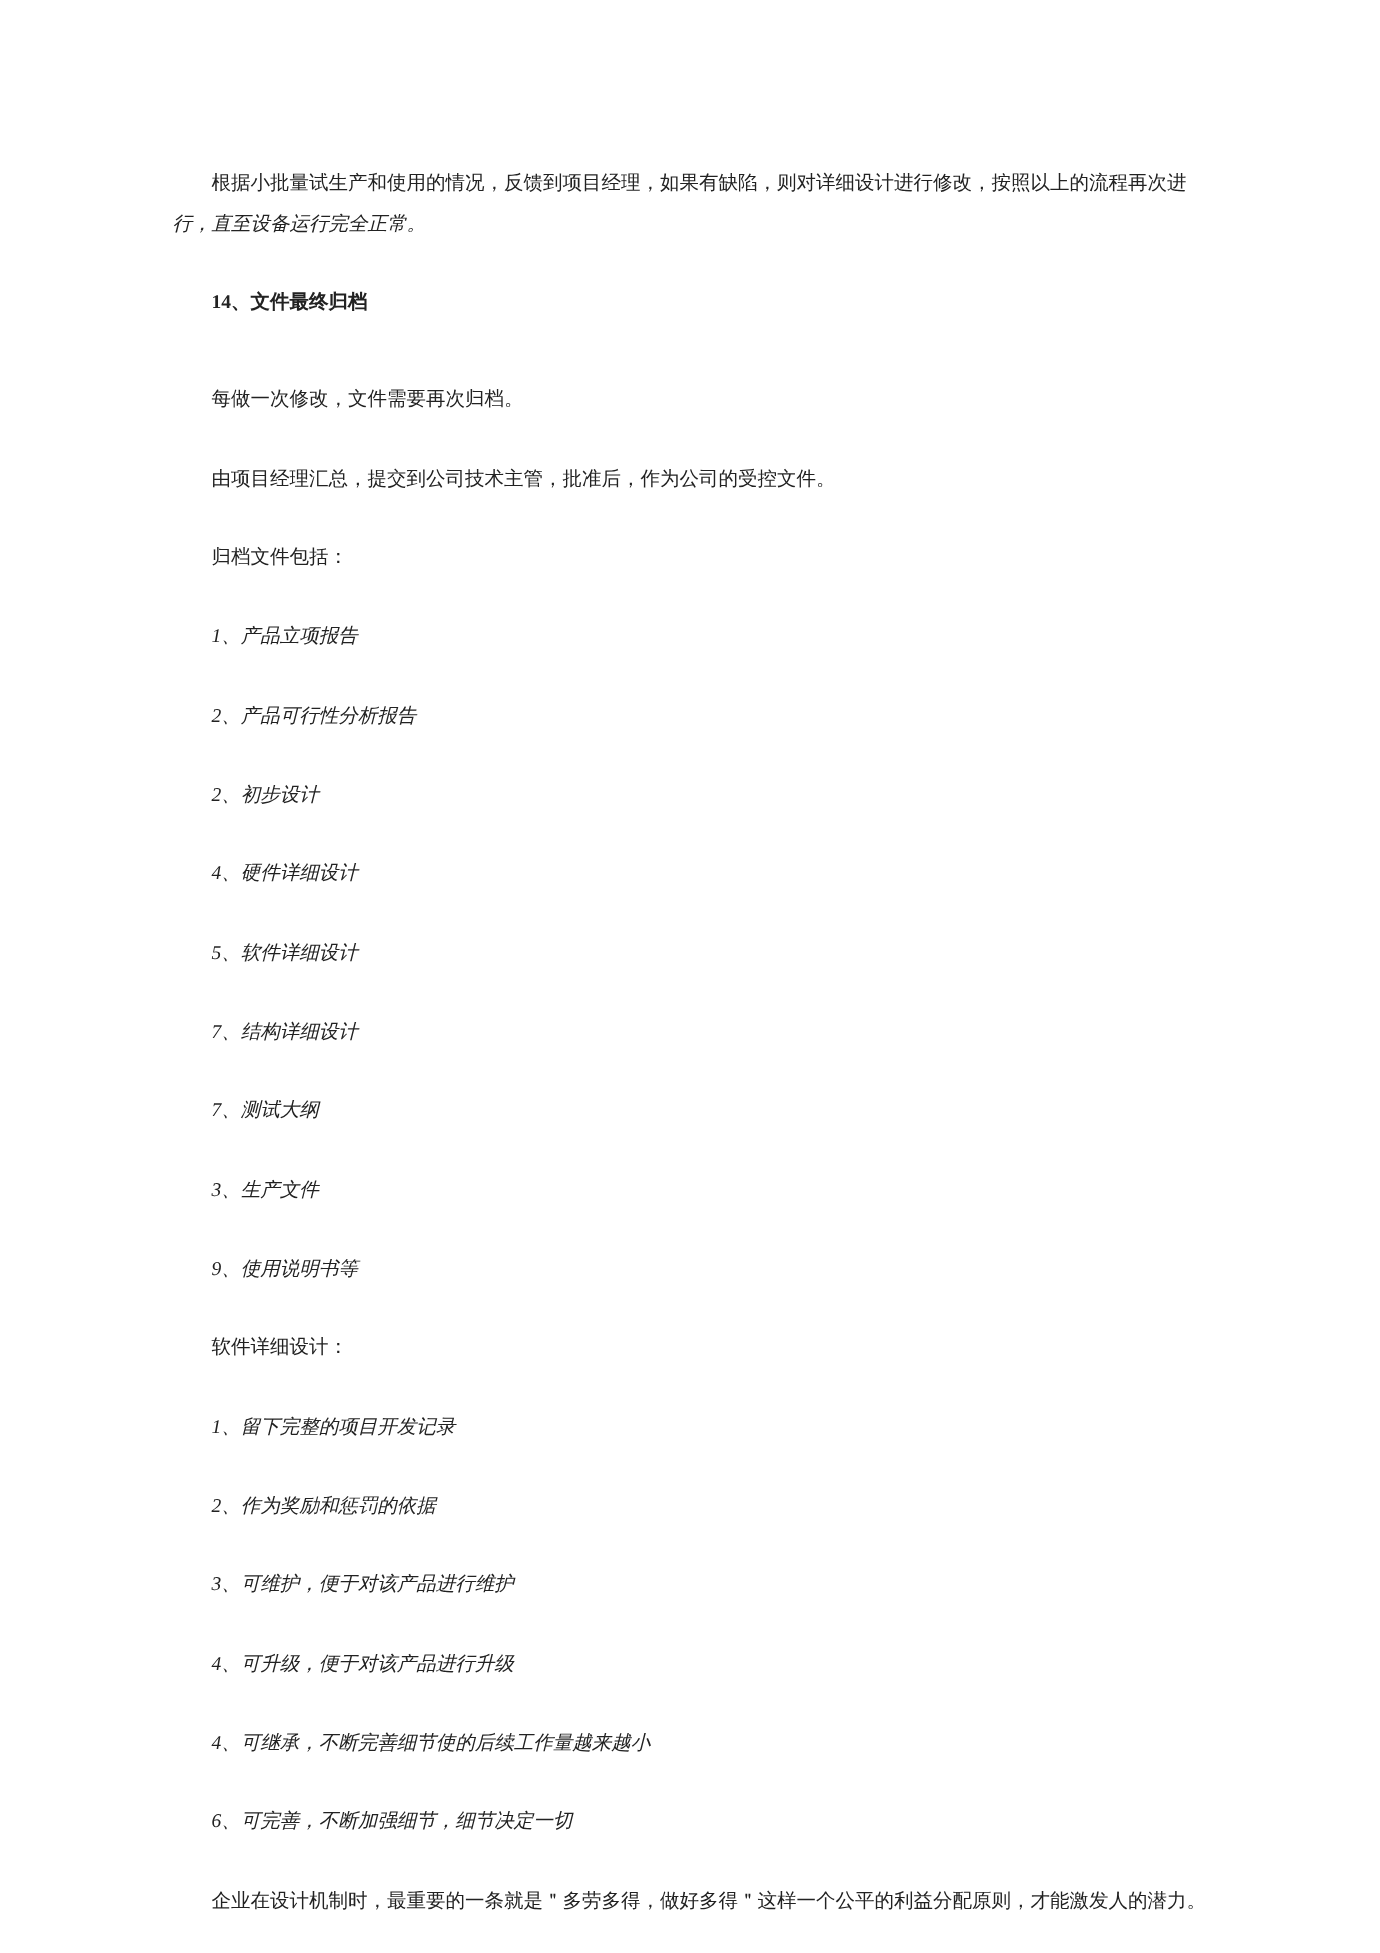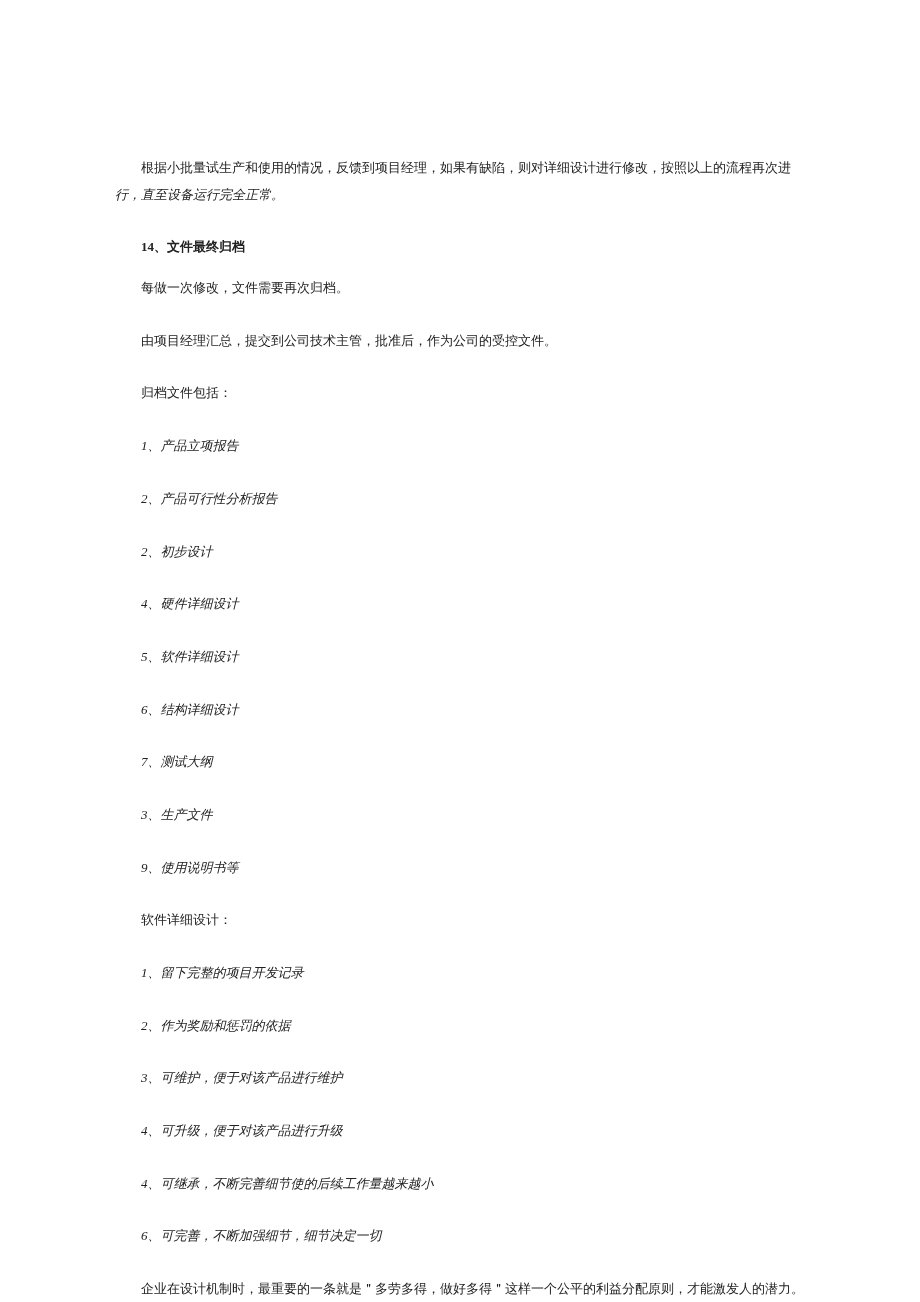--- a/index.html
+++ b/index.html
@@ -17,30 +17,29 @@
       padding: 110px 115px 60px 115px;
       line-height: 1.9;
     }
     .para {
       margin-bottom: 28px;
       text-indent: 2em;
     }
     .para-first {
       text-indent: 2em;
       margin-bottom: 2px;
-      margin-top: 46px;
     }
     .para-cont {
       text-indent: 0;
       margin-bottom: 28px;
       font-style: italic;
     }
     .heading {
       font-weight: bold;
-      margin-bottom: 16px;
+      margin-bottom: 40px;
       text-indent: 2em;
     }
     .list-item {
       margin-bottom: 28px;
       text-indent: 2em;
       font-style: italic;
     }
   </style>
 </head>
 <body>
@@ -52,21 +51,21 @@
 
 <div class="para">每做一次修改，文件需要再次归档。</div>
 <div class="para">由项目经理汇总，提交到公司技术主管，批准后，作为公司的受控文件。</div>
 <div class="para">归档文件包括：</div>
 
 <div class="list-item">1、产品立项报告</div>
 <div class="list-item">2、产品可行性分析报告</div>
 <div class="list-item">2、初步设计</div>
 <div class="list-item">4、硬件详细设计</div>
 <div class="list-item">5、软件详细设计</div>
-<div class="list-item">6、结构详细设计</div>
+<div class="list-item">7、结构详细设计</div>
 <div class="list-item">7、测试大纲</div>
 <div class="list-item">3、生产文件</div>
 <div class="list-item">9、使用说明书等</div>
 
 <div class="para">软件详细设计：</div>
 
 <div class="list-item">1、留下完整的项目开发记录</div>
 <div class="list-item">2、作为奖励和惩罚的依据</div>
 <div class="list-item">3、可维护，便于对该产品进行维护</div>
 <div class="list-item">4、可升级，便于对该产品进行升级</div>

